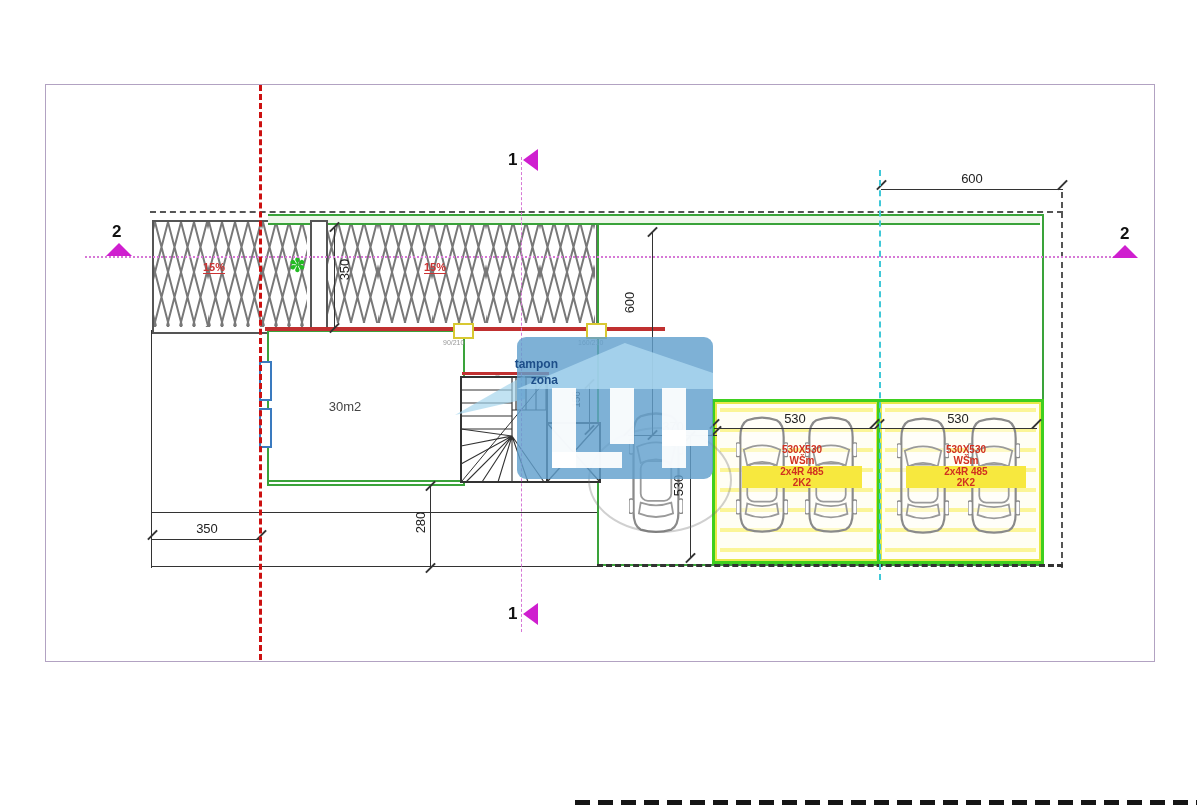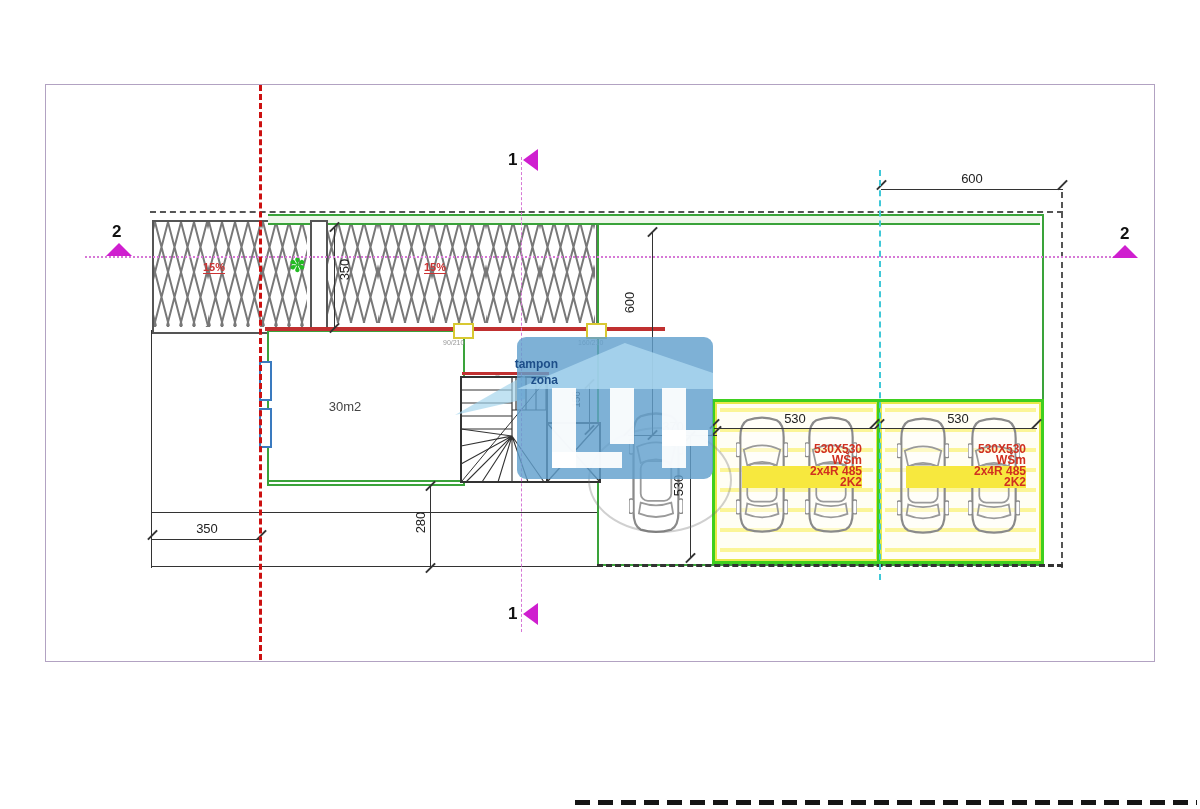--- a/index.html
+++ b/index.html
@@ -42,21 +42,21 @@
   .dimv{position:absolute;border-left:1.5px solid #333;z-index:15;}
   .dimv::before,.dimv::after{content:"";position:absolute;width:13px;border-top:2px solid #333;left:-7px;transform:rotate(-45deg);}
   .dimv::before{top:-1px;}
   .dimv::after{bottom:-1px;}
   .dimlabel{position:absolute;font-size:13px;color:#222;text-align:center;z-index:16;width:80px;}
   .rot{transform:rotate(-90deg);transform-origin:center;}
   
   .pbox{position:absolute;top:399px;height:159px;border:3px solid #3fcf1f;box-shadow:inset 0 0 0 2px #e8e84a;z-index:5;background:#fffef4;}
   .pbox .stripes{position:absolute;left:5px;right:5px;top:6px;bottom:6px;
      background:repeating-linear-gradient(180deg, rgba(250,242,120,.75) 0 4px, rgba(255,255,255,0) 4px 20px);}
-  .ptext{position:absolute;width:120px;z-index:12;font-size:12px;font-weight:bold;color:#d03020;text-align:right;line-height:11px;}
+  .ptext{position:absolute;width:120px;z-index:12;font-size:10px;font-weight:bold;color:#d03020;text-align:center;line-height:11px;}
   .ptext span{display:block;}
   .ptext span.hl{background:#f7e83e;}
   
   .slope{position:absolute;color:#cc3333;font-size:11px;font-weight:bold;border-bottom:1.5px solid #cc3333;z-index:8;}
   .roomlabel{position:absolute;left:300px;top:399px;width:90px;text-align:center;font-size:13px;color:#444;z-index:8;}
   .tampon{position:absolute;left:486px;top:340px;width:72px;text-align:right;font-size:12px;font-weight:bold;color:#1d4e89;line-height:16px;z-index:31;margin-top:16px;}
   .doorrect{position:absolute;width:17px;height:12px;border:2px solid #d8c832;background:#fff;z-index:7;}
   .doorlabel{position:absolute;font-size:7px;color:#999;z-index:8;}
   .plant{position:absolute;left:289px;top:253px;font-size:20px;color:#22bb22;z-index:9;}
   

